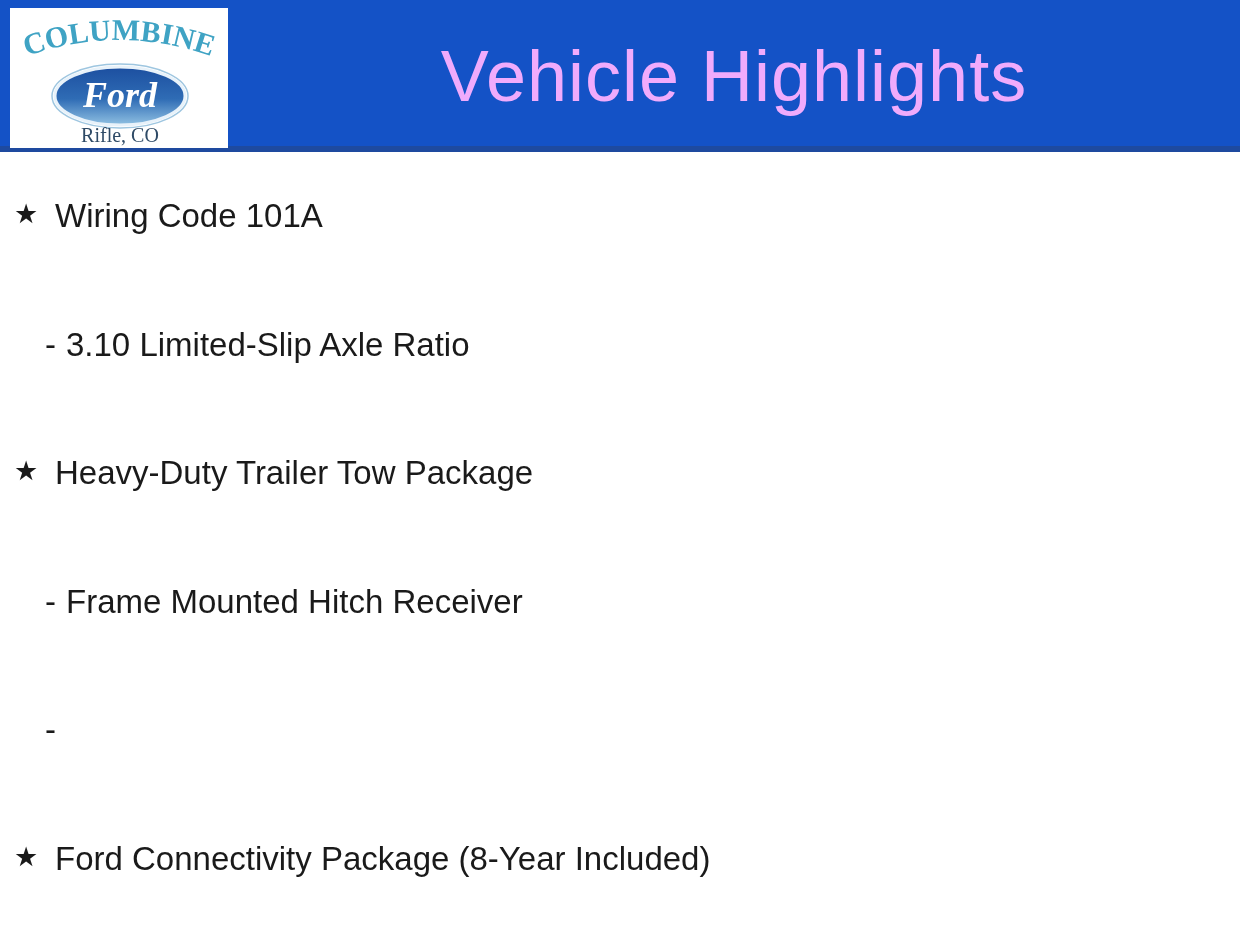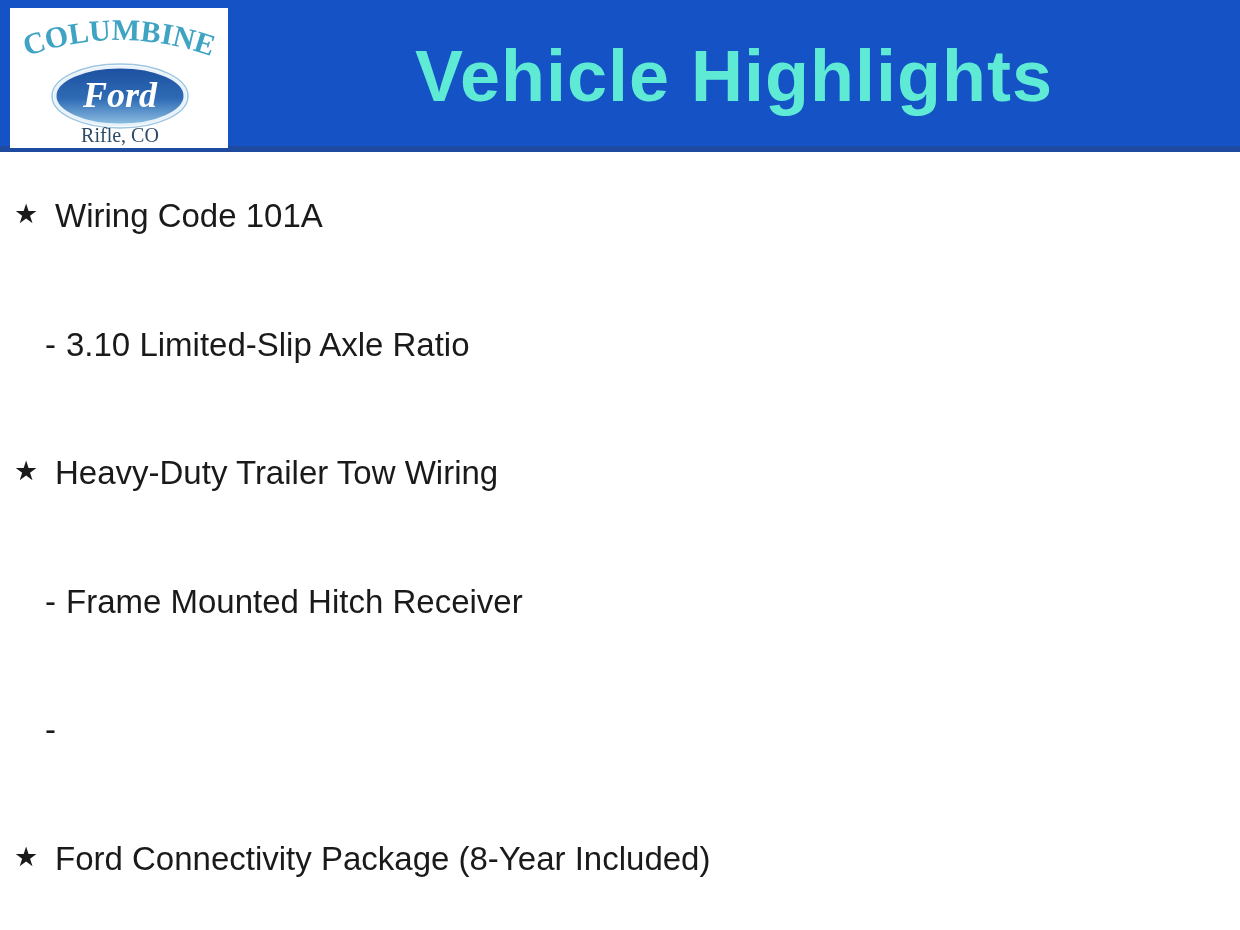--- a/index.html
+++ b/index.html
@@ -23,23 +23,23 @@
     flex: 0 0 auto;
   }
   .title-wrap {
     flex: 1;
     height: 152px;
     display: flex;
     align-items: center;
     justify-content: center;
   }
   .title {
-    color: #5eead4;
+    color: #f0abfc;
     font-size: 72px;
-    font-weight: 700;
+    font-weight: 400;
     letter-spacing: 1px;
     white-space: nowrap;
   }
   .list {
     width: 100%;
   }
   .row {
     height: 128.5px;
     display: flex;
     align-items: center;
@@ -89,21 +89,21 @@
   <div class="row main">
     <span class="bullet">★</span>
     <span>Wiring Code 101A</span>
   </div>
   <div class="row sub">
     <span class="bullet">-</span>
     <span>3.10 Limited-Slip Axle Ratio</span>
   </div>
   <div class="row main">
     <span class="bullet">★</span>
-    <span>Heavy-Duty Trailer Tow Wiring</span>
+    <span>Heavy-Duty Trailer Tow Package</span>
   </div>
   <div class="row sub">
     <span class="bullet">-</span>
     <span>Frame Mounted Hitch Receiver</span>
   </div>
   <div class="row sub">
     <span class="bullet">-</span>
   </div>
   <div class="row main">
     <span class="bullet">★</span>

